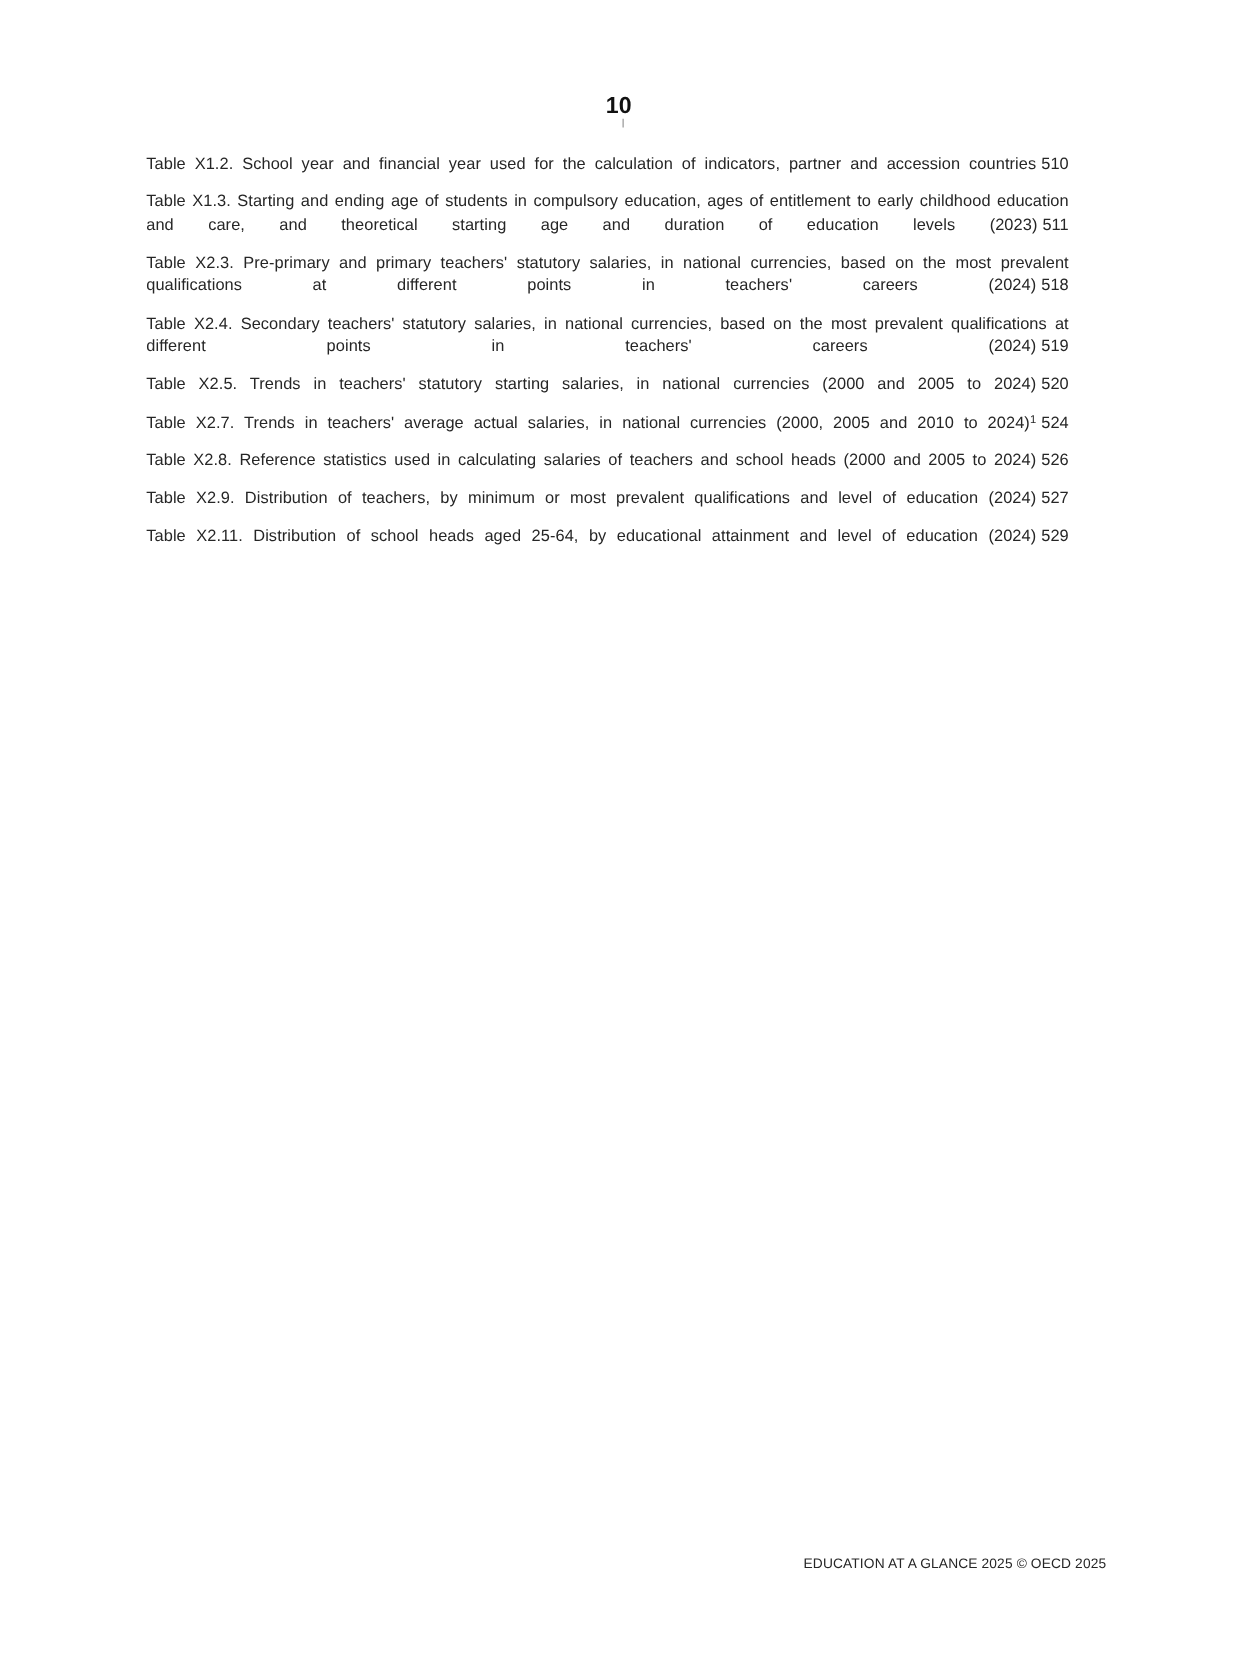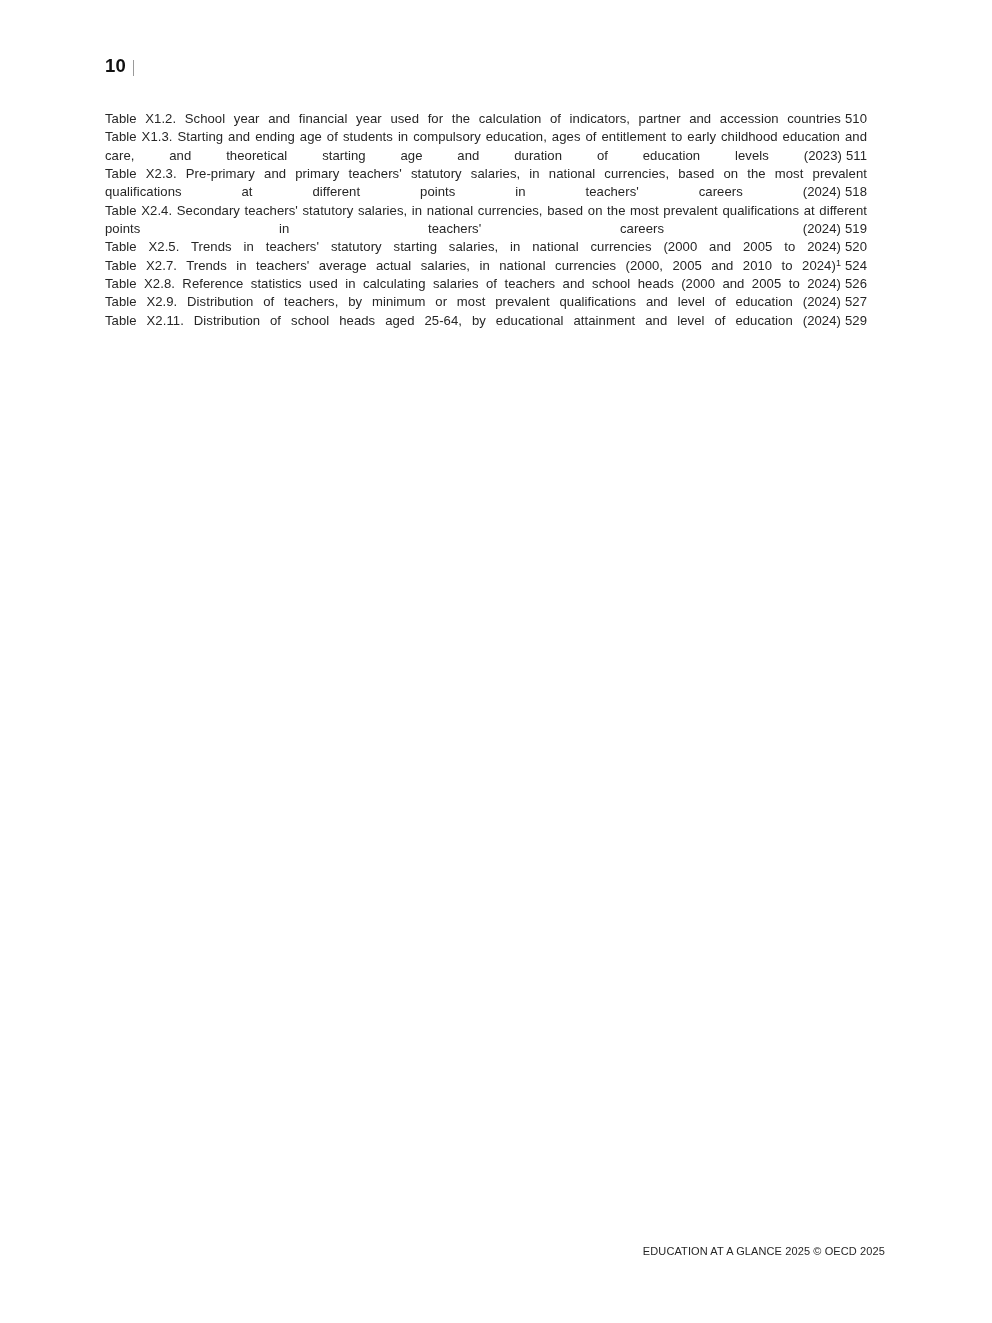--- a/index.html
+++ b/index.html
@@ -24,26 +24,27 @@
     width: 992px;
     height: 1323px;
     background: #ffffff;
     overflow: hidden;
   }
 
   
   .page-header {
     position: absolute;
     left: 105px;
-    top: 49px;
+    top: 75px;
     width: 780px;
     height: 26px;
     display: flex;
-    align-items: flex-end;
+    align-items: center;
     gap: 0;
+    flex-direction: column;
   }
   .page-number-head {
     font-size: 18.5px;
     font-weight: bold;
     letter-spacing: 0.1px;
     line-height: 1;
     color: #111111;
   }
   .head-rule {
     display: inline-block;
@@ -64,21 +65,21 @@
   }
 
   .toc-entry {
     display: block;
     font-size: 13.1px;
     line-height: 18.35px;
     color: #262626;
     letter-spacing: 0.005em;
     text-align: justify;
     text-align-last: justify;
-    margin: 0;
+    margin: 12px;
     padding: 0;
     word-spacing: 0.02em;
   }
 
   
   .toc-label {
     white-space: normal;
   }
   .toc-filler {
     display: inline-block;

